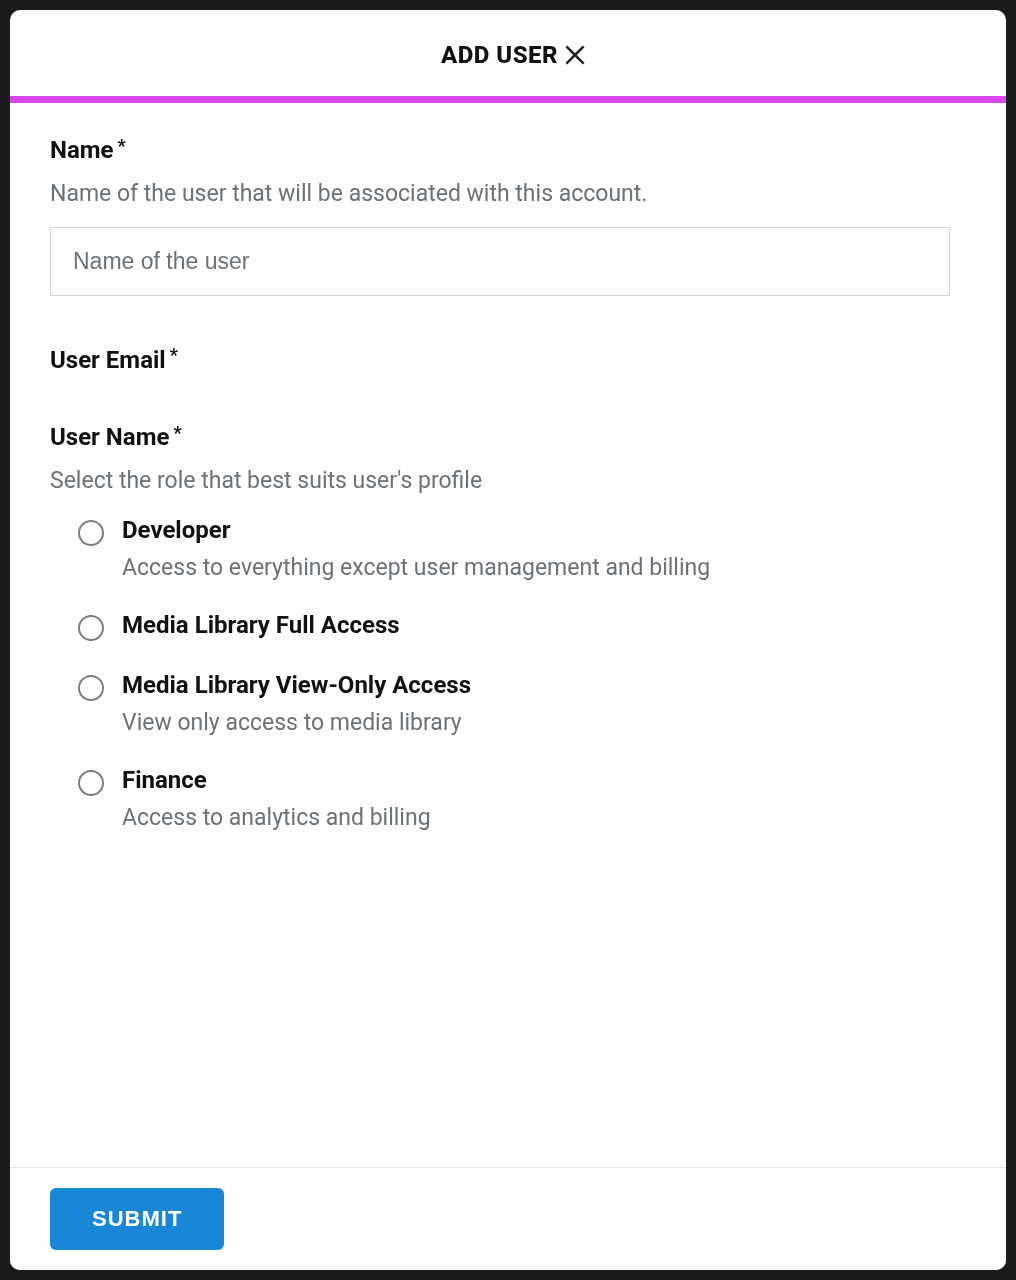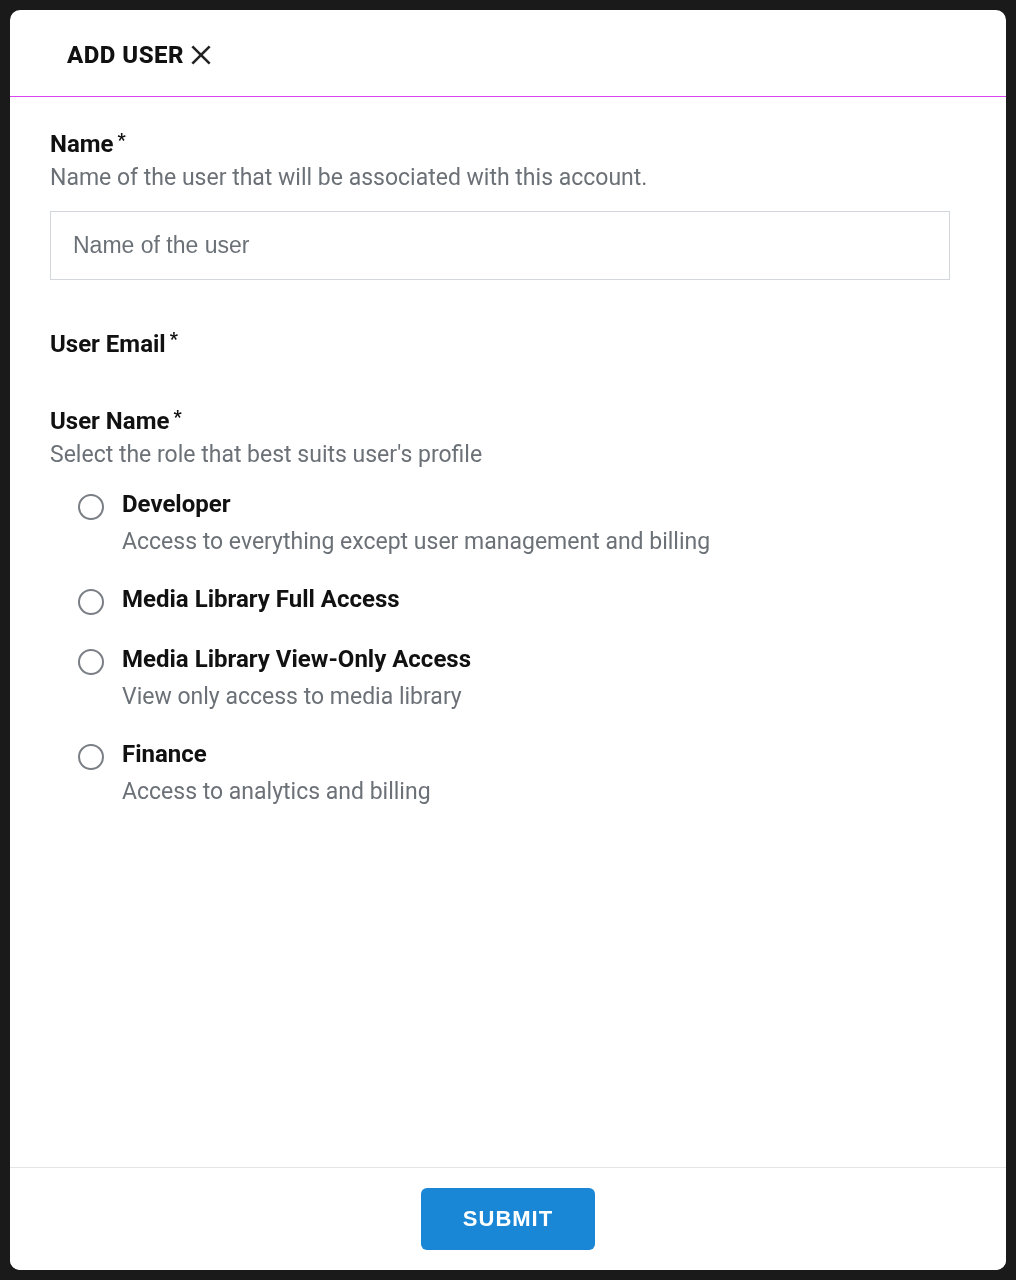--- a/index.html
+++ b/index.html
@@ -22,23 +22,23 @@
     background: #fff;
     border-radius: 10px;
     display: flex;
     flex-direction: column;
     overflow: hidden;
     position: relative;
   }
   .modal-header {
     display: flex;
     align-items: center;
-    justify-content: flex-start;
+    justify-content: center;
     padding: 28px 40px 24px 57px;
-    border-bottom: 1px solid #d946ef;
+    border-bottom: 7px solid #d946ef;
     flex: 0 0 auto;
   }
   .modal-title {
     font-size: 24px;
     font-weight: 800;
     letter-spacing: 0.5px;
     color: #111;
   }
   .close-btn {
     background: none;
@@ -68,21 +68,21 @@
     display: inline-block;
   }
   .req-star {
     font-size: 18px;
     font-weight: 700;
     vertical-align: super;
     margin-left: 4px;
     color: #111;
   }
   .field-help {
-    margin-top: 6px;
+    margin-top: 16px;
     font-size: 23px;
     color: #6b7177;
   }
   .text-input {
     width: 100%;
     margin-top: 20px;
     padding: 20px 22px;
     font-size: 23px;
     border: 1px solid #d3d7db;
     border-radius: 0;
@@ -105,21 +105,21 @@
   }
   .role-text { flex: 1 1 auto; }
   .role-name { font-size: 24px; font-weight: 700; color: #111; }
   .role-desc { margin-top: 10px; font-size: 23px; color: #6b7177; }
 
   .modal-footer {
     flex: 0 0 auto;
     border-top: 1px solid #e5e5e5;
     padding: 20px 40px;
     display: flex;
-    justify-content: center;
+    justify-content: flex-start;
     background: #fff;
   }
   .submit-btn {
     background: #1a86d6;
     color: #fff;
     border: none;
     border-radius: 6px;
     padding: 18px 42px;
     font-size: 22px;
     font-weight: 800;

